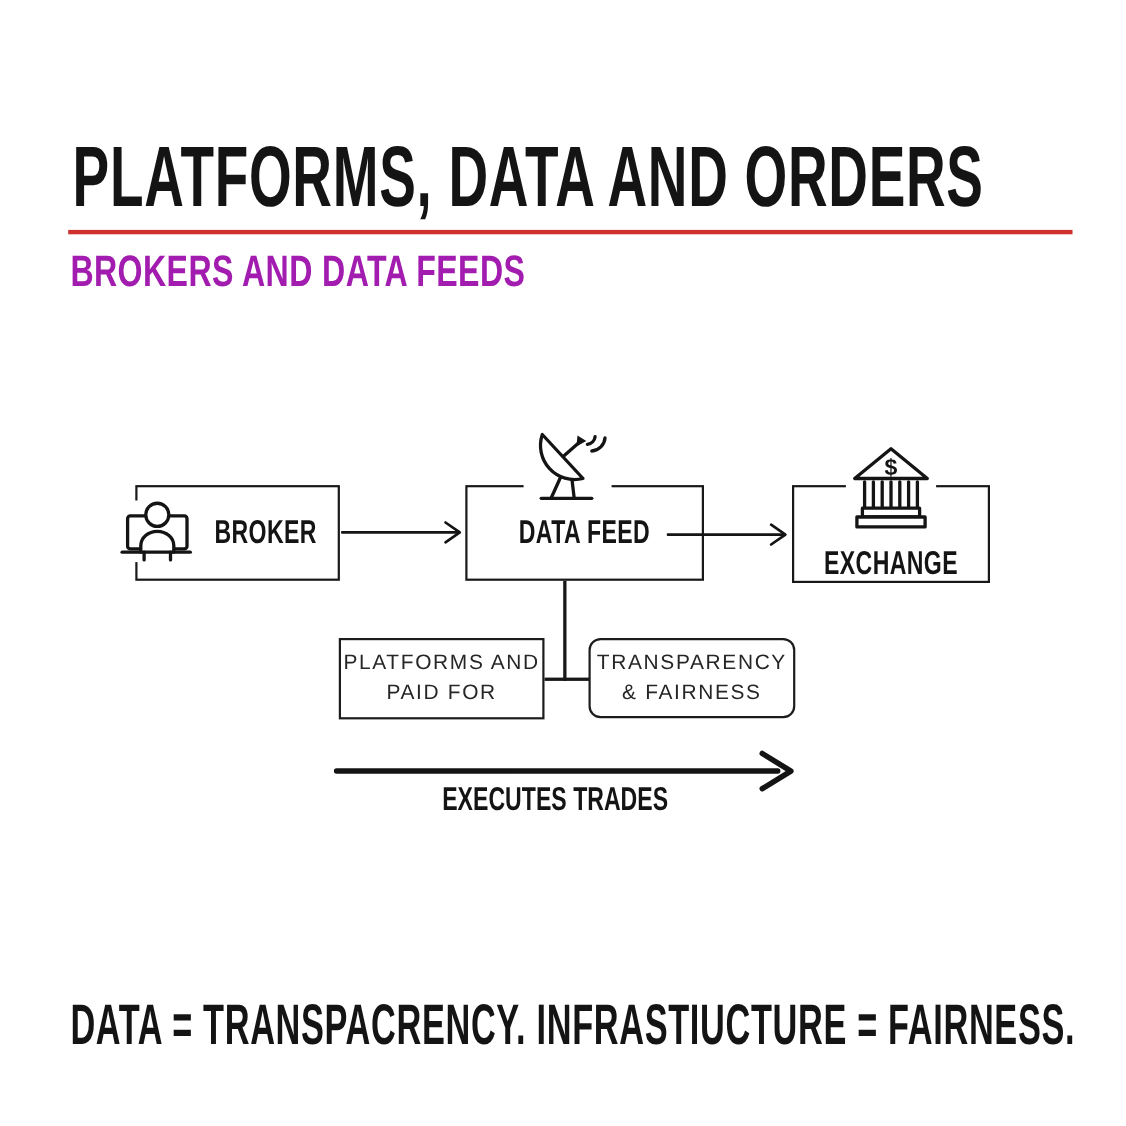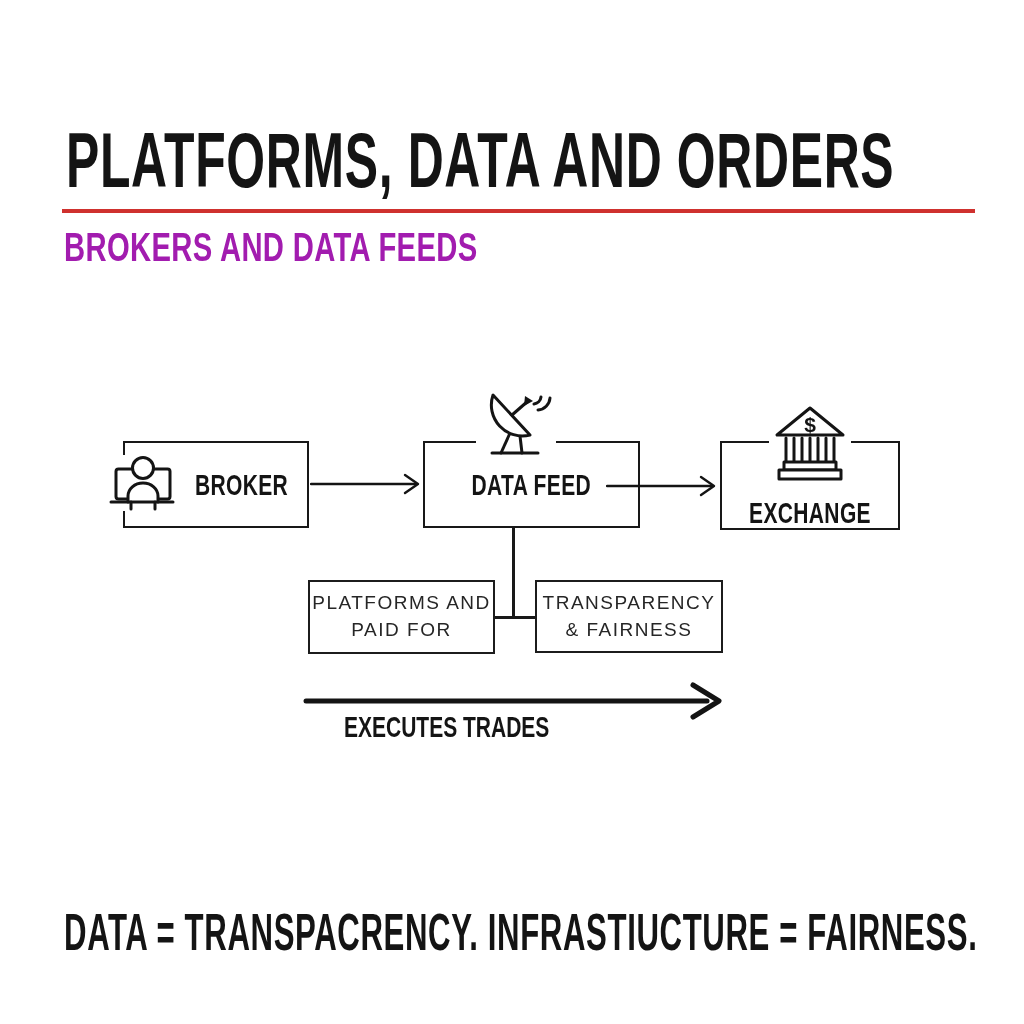--- a/index.html
+++ b/index.html
@@ -41,24 +41,24 @@
   .vline{left:512px;top:528px;width:2.5px;height:91px;background:#181818;}
   .hline{left:494px;top:616px;width:43px;height:2.5px;background:#181818;}
 
   
   .callout{
     box-sizing:border-box;border:2.2px solid #1c1c1c;background:#fff;
     display:flex;flex-direction:column;align-items:center;justify-content:center;
     text-align:center;font-size:19px;letter-spacing:1.5px;line-height:1.42;color:#262626;
   }
   .callout-market{left:308px;top:580px;width:187px;height:74px;}
-  .callout-transparency{left:535px;top:580px;width:188px;height:73px;}
+  .callout-transparency{left:535px;top:580px;width:188px;height:73px;border-radius:11px;}
 
   
-  .flow-label{left:300px;top:712px;width:410px;font-size:30px;line-height:1;}
+  .flow-label{left:300px;top:712px;width:410px;text-align:center;font-size:30px;line-height:1;}
   .flow-label .cond-c{transform:scaleX(0.70);}
 
   
   .footer{left:64px;top:906px;font-size:52px;line-height:1;letter-spacing:1px;}
   .footer .cond{transform:scaleX(0.60);}
 
   svg{display:block;}
 </style>
 </head>
 <body>

